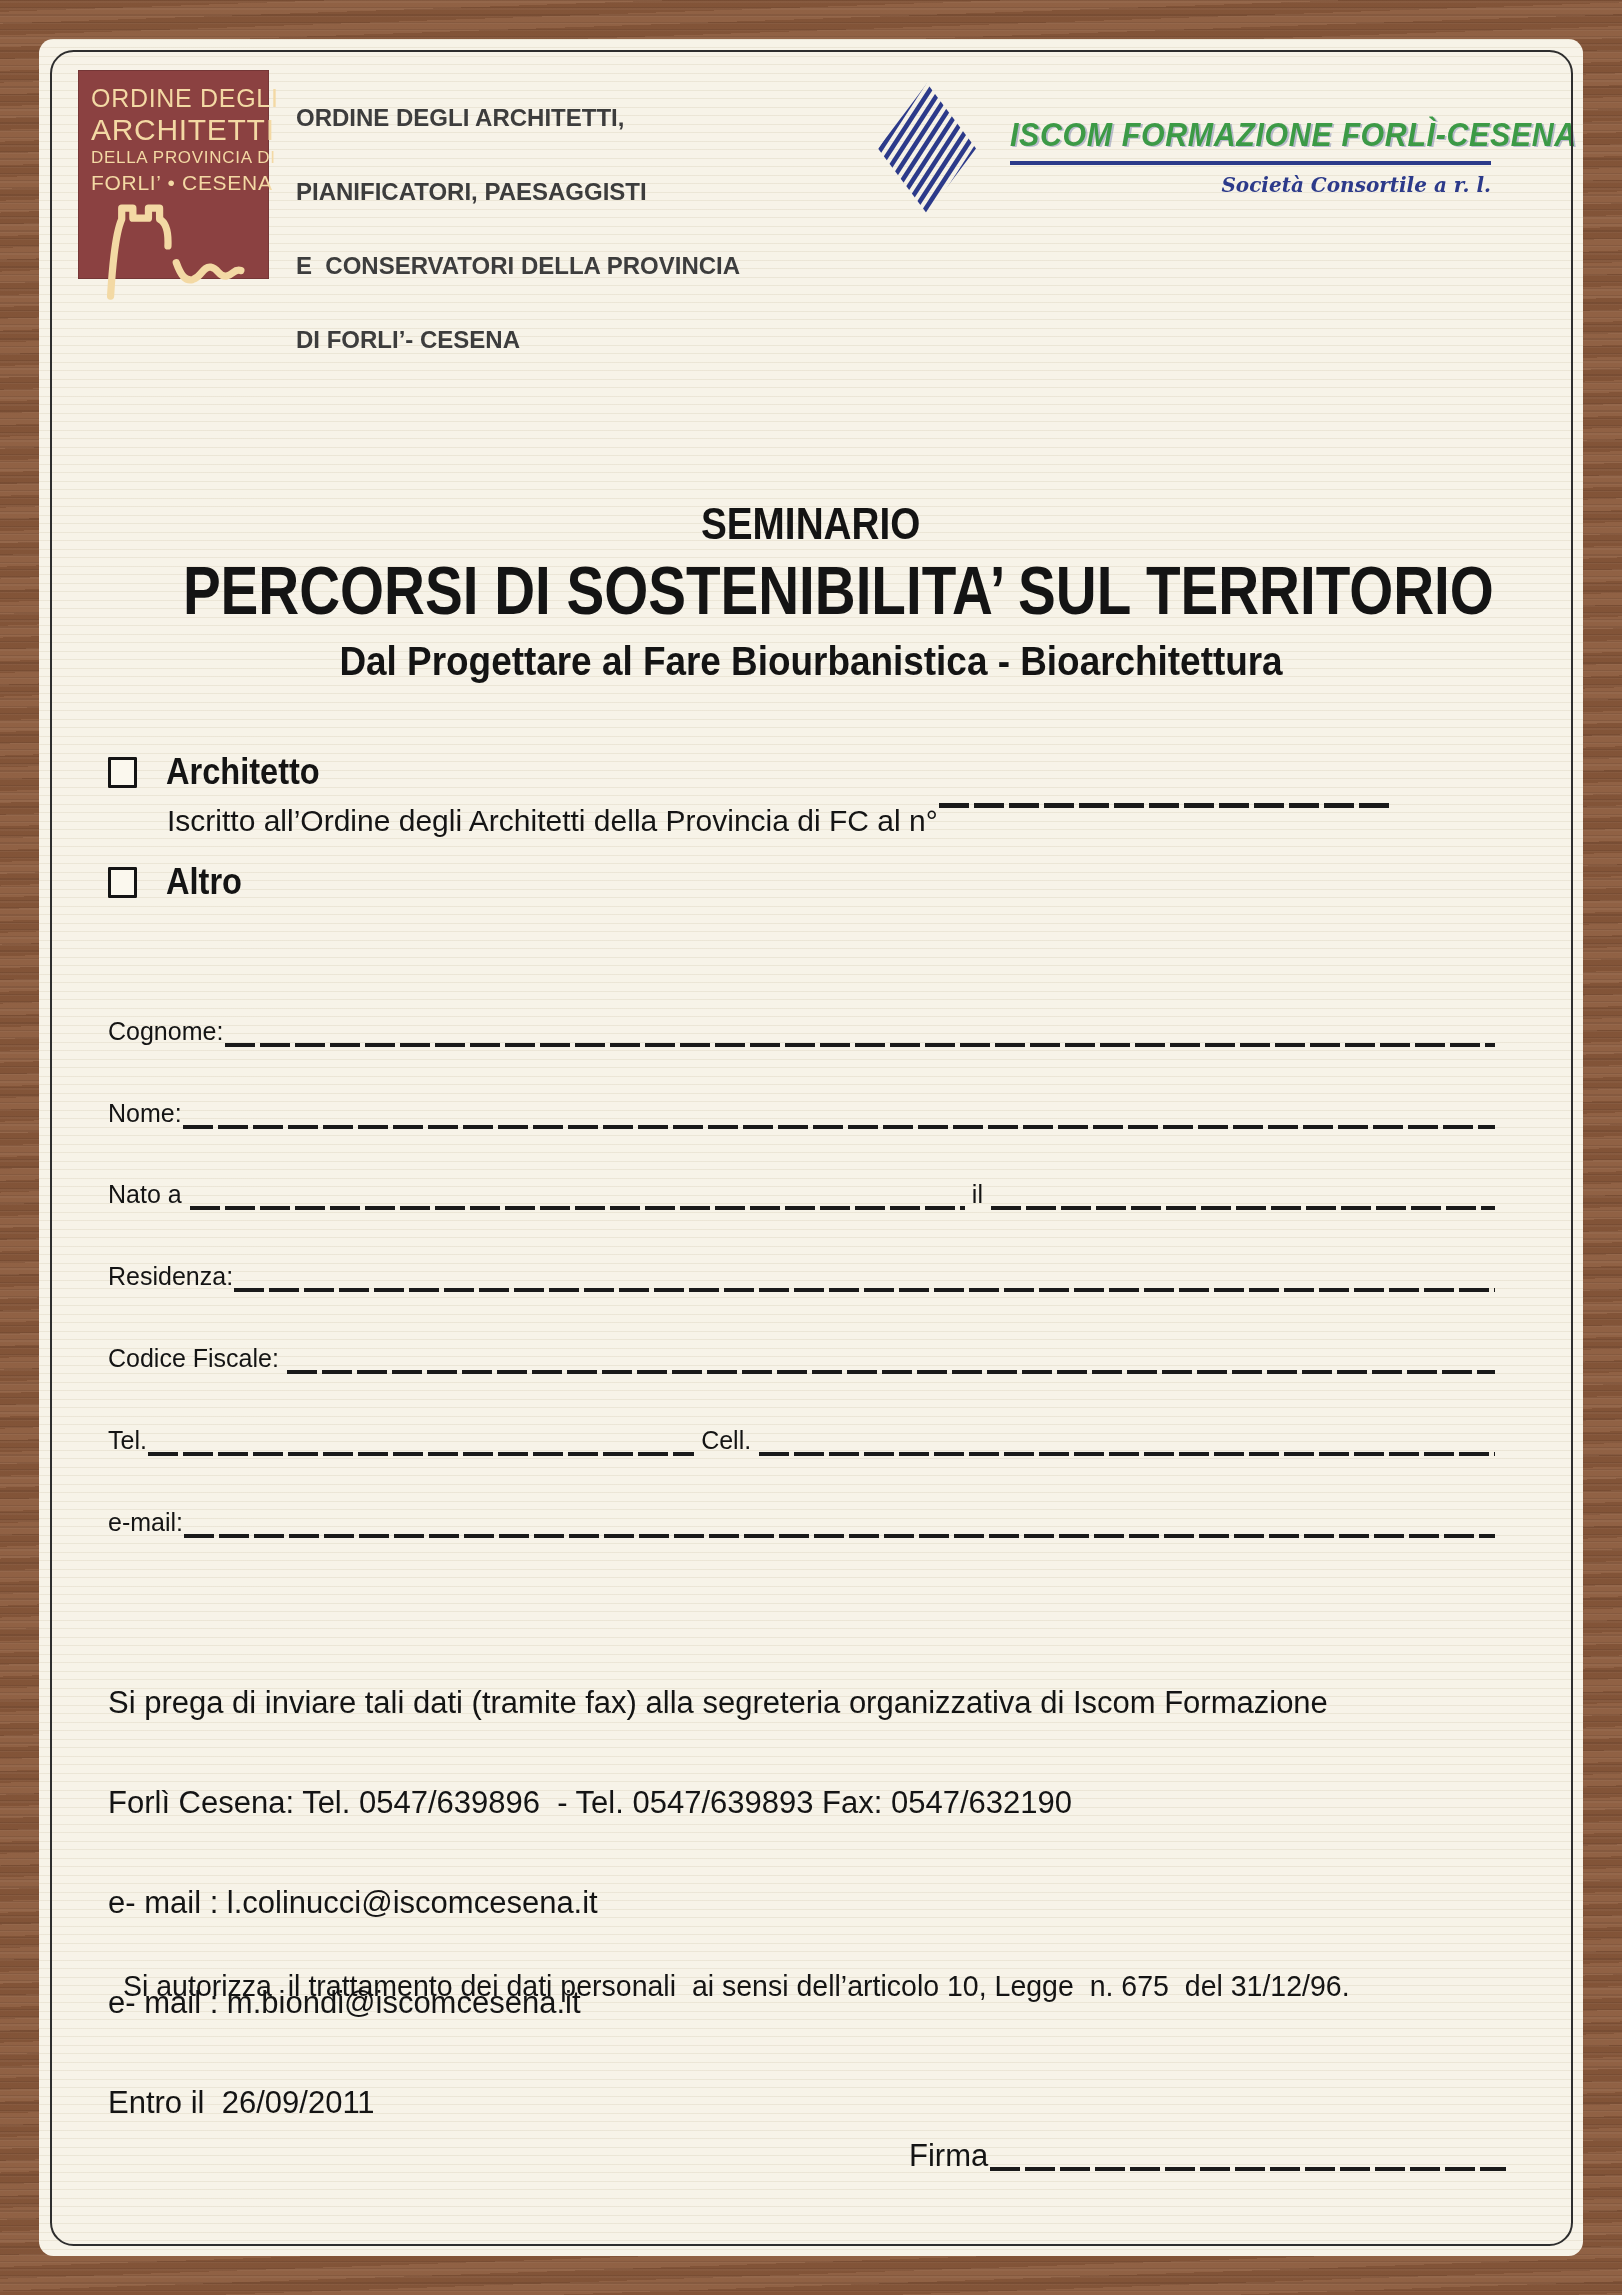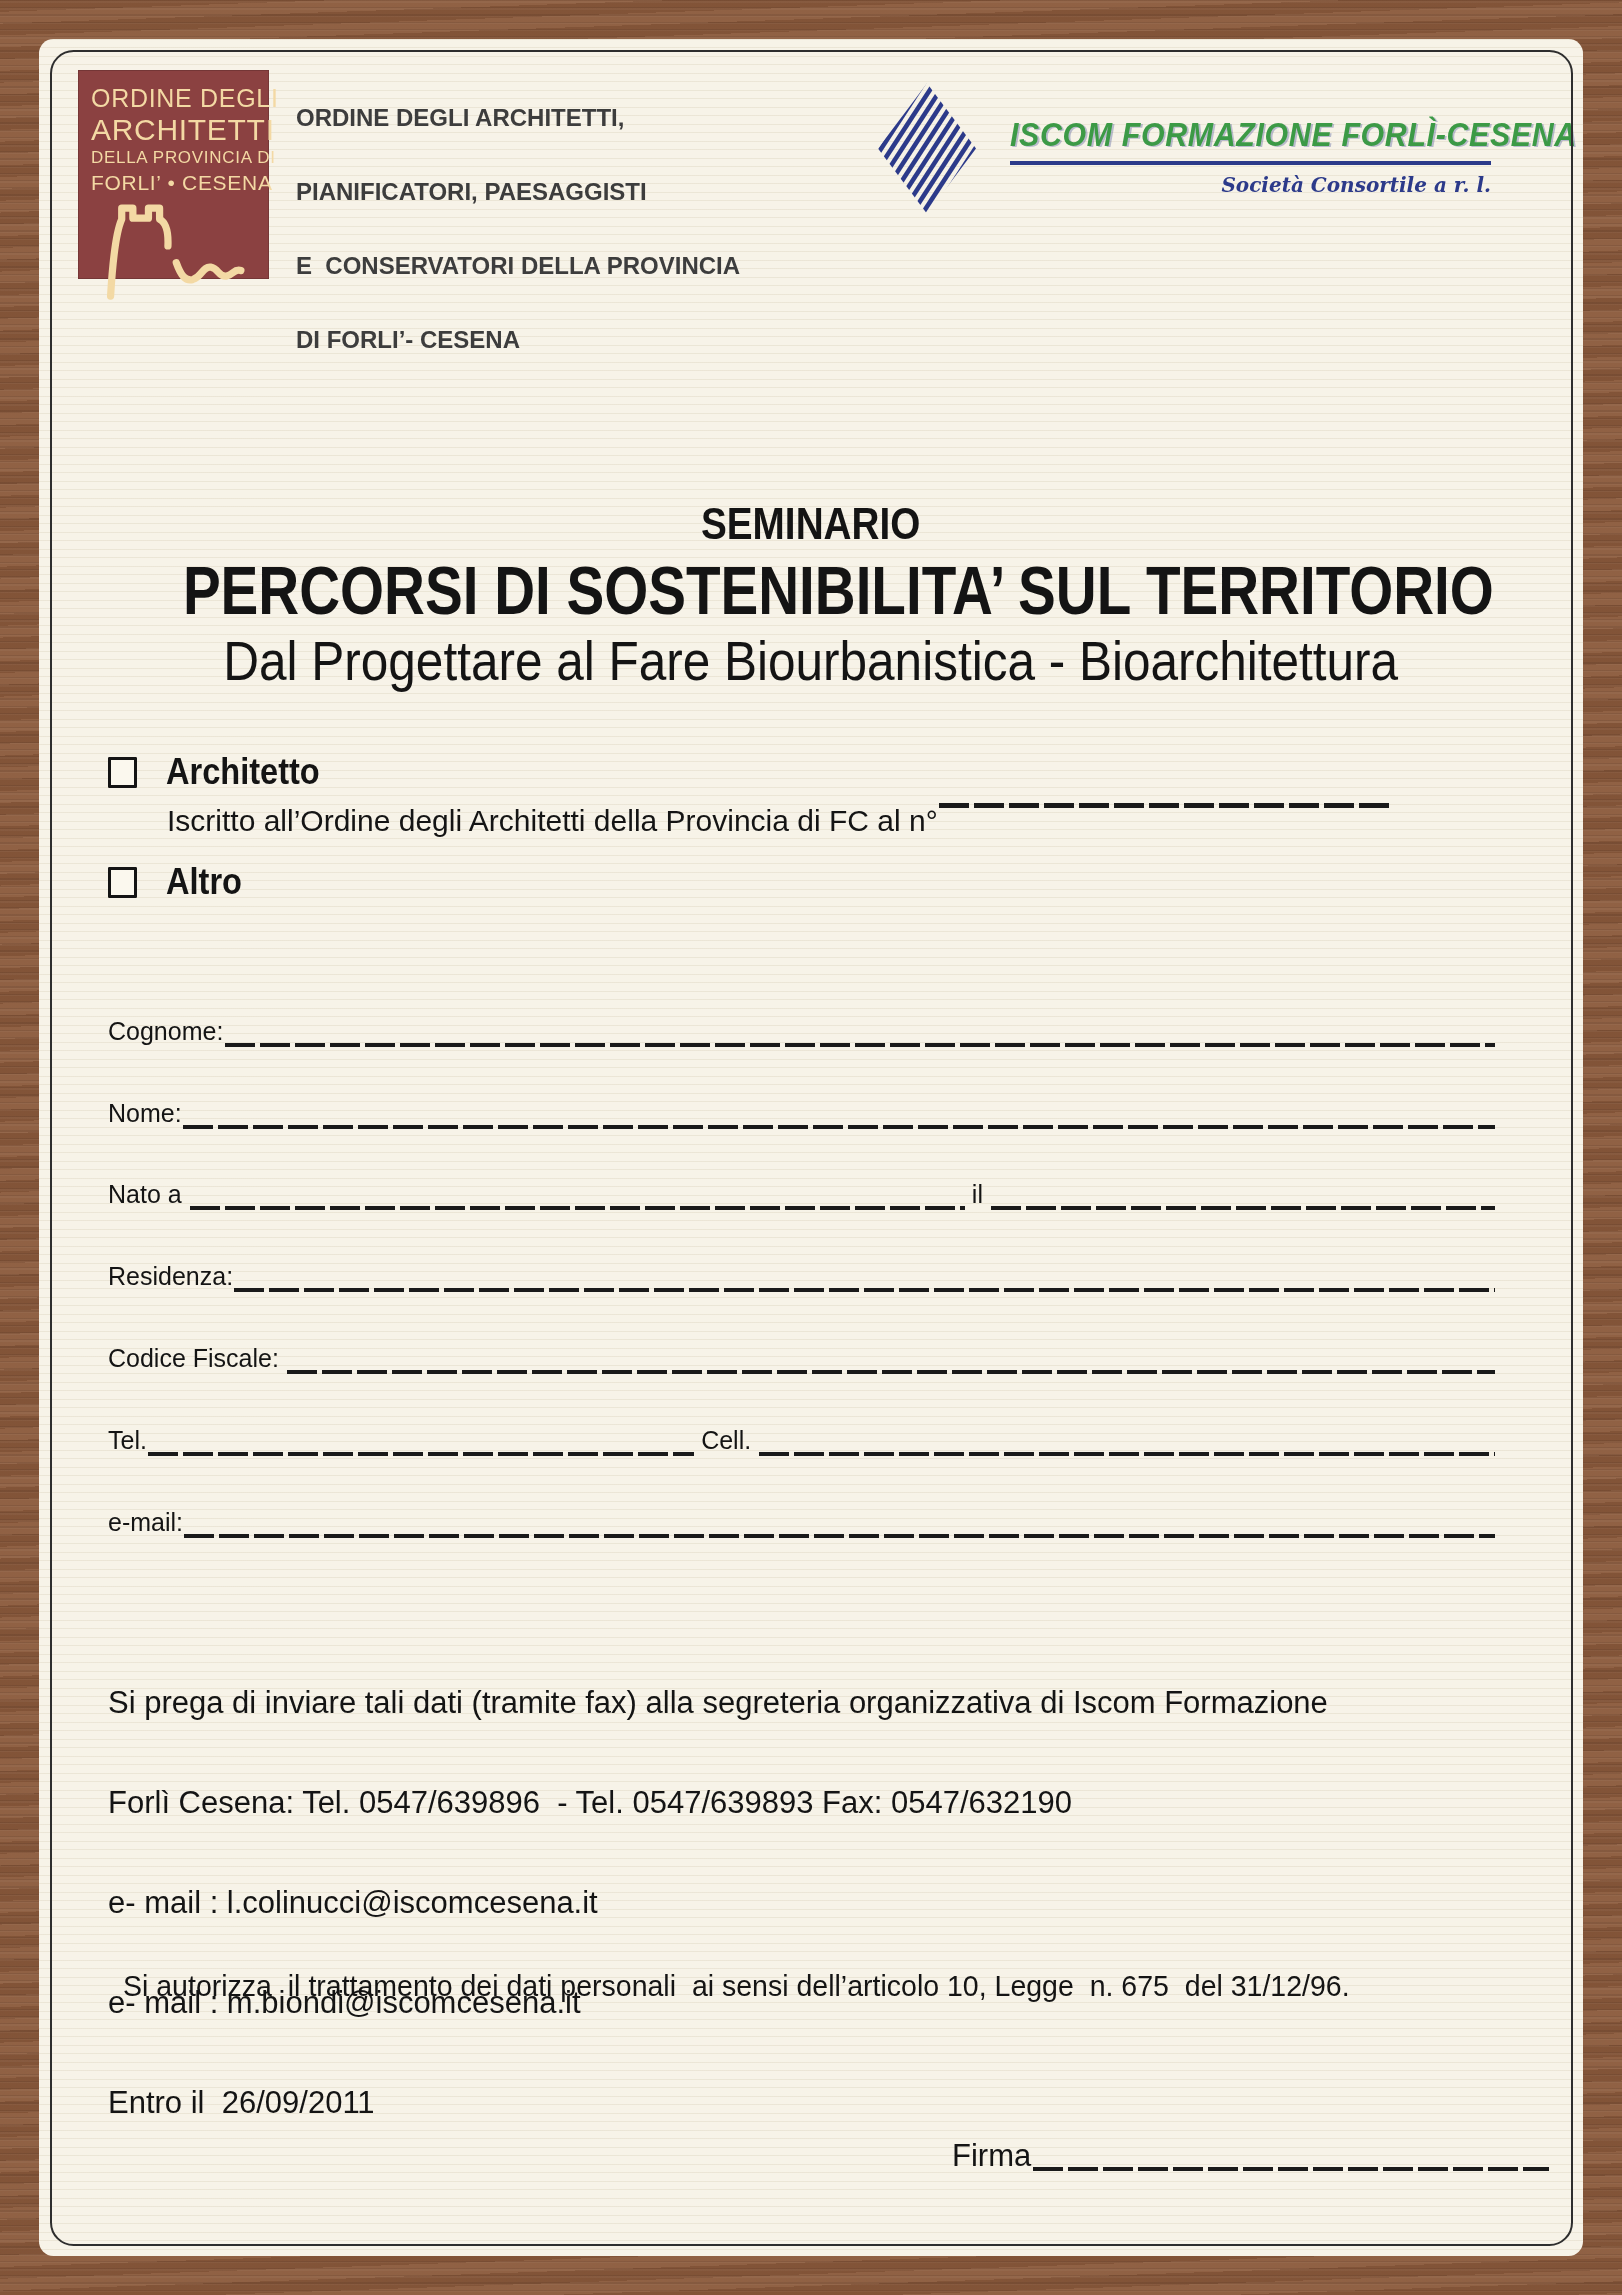--- a/index.html
+++ b/index.html
@@ -67,21 +67,21 @@
     font-size:39px; font-weight:bold; color:#7c4b35; white-space:pre;
     display:inline-block; transform:scaleX(0.96); letter-spacing:0.7px;
   }
 
   
   .titles{ position:absolute; left:0; right:0; top:458px; text-align:center; }
   .t-kicker{ font-size:44px; font-weight:bold; line-height:54px; color:#141414; }
   .t-kicker span{ display:inline-block; transform:scaleX(0.88); }
   .t-main{ font-size:69px; font-weight:bold; line-height:79px; color:#141414; white-space:nowrap; }
   .t-main span{ display:inline-block; transform:scaleX(0.82); }
-  .t-sub{ font-size:55px; font-weight:normal; line-height:62px; color:#141414; white-space:nowrap;text-align:center; }
+  .t-sub{ font-size:41px; font-weight:bold; line-height:62px; color:#141414; white-space:nowrap;text-align:center; }
   .t-sub span{ display:inline-block; transform:scaleX(0.90); }
 
   
   .opt{ position:absolute; left:69px; display:flex; align-items:center; }
   .opt1{ top:712px; } .opt2{ top:822px; }
   .cbox{ width:29.4px; height:31px; border:3.3px solid #141414; background:#fbf8ee; border-radius:1.3px; }
   .opt-label{ margin-left:29px; font-size:37px; font-weight:bold; color:#141414;
               display:inline-block; transform:scaleX(0.88); transform-origin:left center; }
   .opt-detail{
     position:absolute; left:128px; top:764px; width:1222px; height:39px;
@@ -103,21 +103,21 @@
   .frow .lbl{ line-height:37px; white-space:pre; flex:0 0 auto; }
   .r1{top:970px;} .r2{top:1052px;} .r3{top:1133px;} .r4{top:1215px;}
   .r5{top:1297px;} .r6{top:1379px;} .r7{top:1461px;}
 
   
   .info{ position:absolute; left:69px; top:1639px; font-size:31px; line-height:50px;
          color:#141414; white-space:pre; }
   .auth{ position:absolute; left:84px; top:1930px; font-size:29.4px; color:#141414;
          white-space:pre; display:inline-block; transform:scaleX(0.97); transform-origin:left center; }
   .firma{ position:absolute; left:870px; top:2093px; width:597px; height:42px;
-          display:flex; align-items:flex-end; font-size:31px; color:#141414;margin-left:43px; }
+          display:flex; align-items:flex-end; font-size:31px; color:#141414; }
   .firma .lbl{ line-height:37px; }
 </style>
 </head>
 <body>
 
 <div class="canvas">
   <div class="sheet">
 
     <div class="logo-box">
       <div class="ll ll1">ORDINE DEGLI</div>

